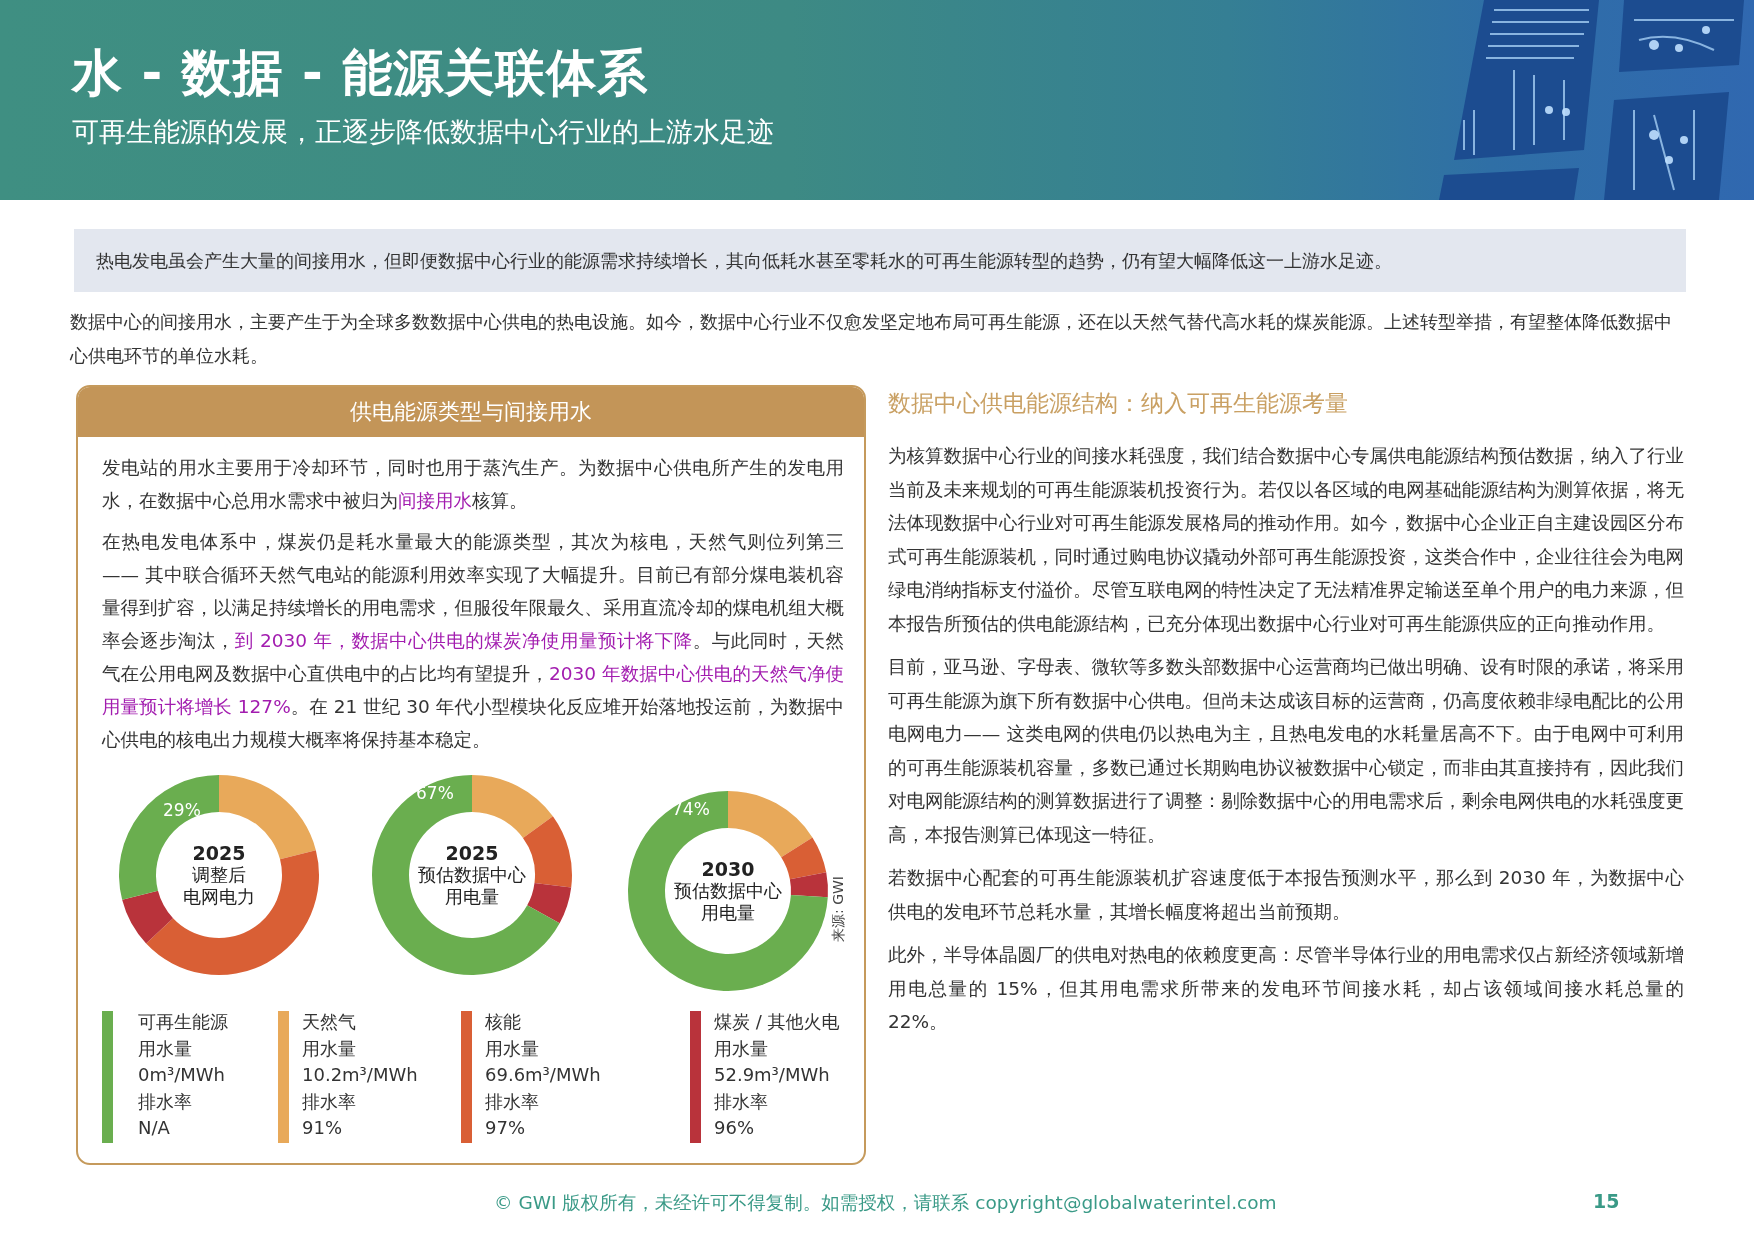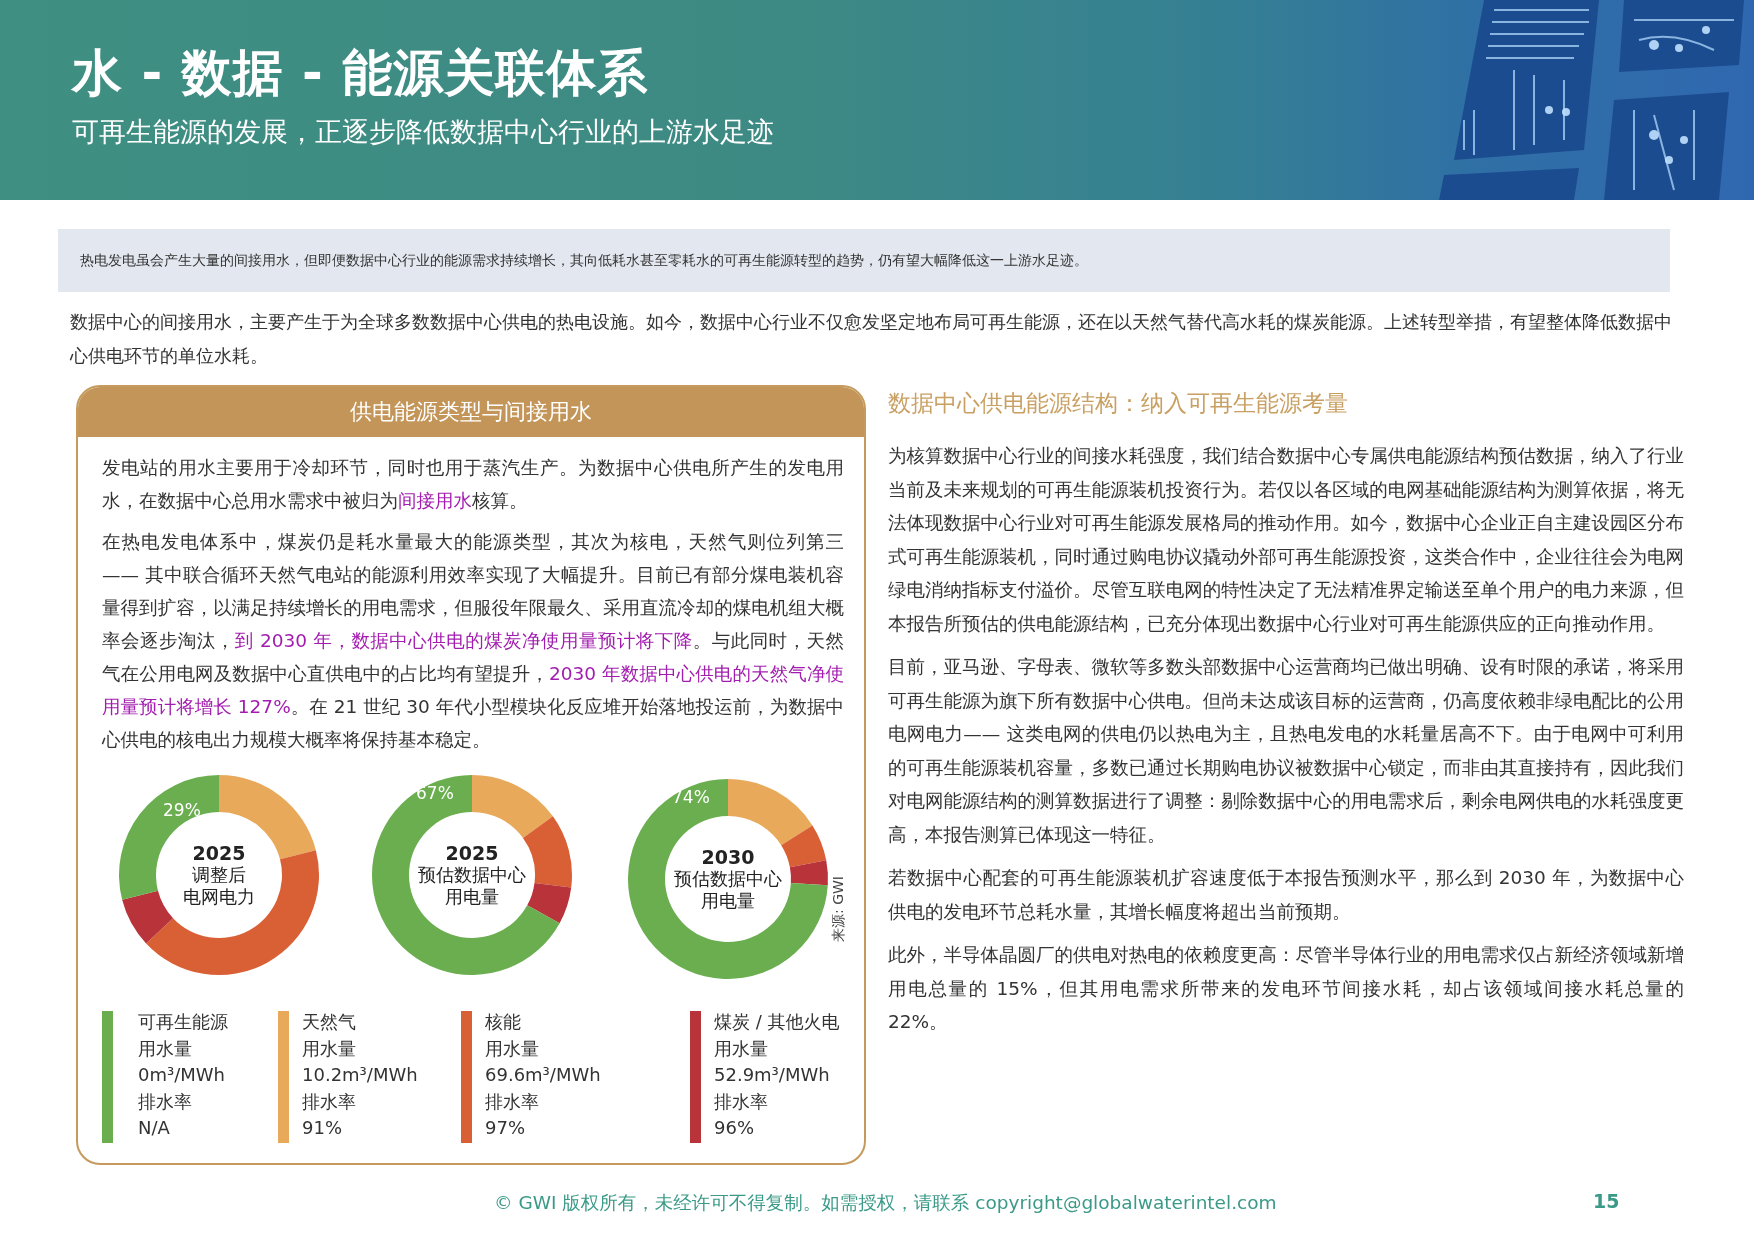--- a/index.html
+++ b/index.html
@@ -7,27 +7,27 @@
   body { font-family: "DejaVu Sans", "Liberation Sans", sans-serif; color: #333333; position: relative; }
 
   
   .banner { position: absolute; left: 0; top: 0; width: 1754px; height: 200px;
     background: linear-gradient(90deg, #3f8f82 0%, #3d8a84 45%, #357f94 70%, #2f6fa6 85%, #3068b0 100%); overflow: hidden; }
   .banner .circuit { position: absolute; right: 0; top: 0; width: 420px; height: 200px; }
   .banner h1 { position: absolute; left: 72px; top: 40px; font-size: 50px; font-weight: bold; color: #ffffff; letter-spacing: 1px; }
   .banner h2 { position: absolute; left: 72px; top: 114px; font-size: 27px; font-weight: normal; color: #ffffff; }
 
   
-  .callout { position: absolute; left: 58px; top: 229px; width: 1612px; height: 63px; background: #e3e7ef;
-    font-size: 14px; line-height: 63px; padding-left: 22px; color: #333; }
+  .callout { position: absolute; left: 74px; top: 229px; width: 1612px; height: 63px; background: #e3e7ef;
+    font-size: 18px; line-height: 63px; padding-left: 22px; color: #333; }
 
   .intro { position: absolute; left: 70px; top: 305px; width: 1614px; font-size: 18px; line-height: 34px; color: #333; }
 
   
-  .box { position: absolute; left: 76px; top: 385px; width: 790px; height: 780px; border: 2px solid #c59a5c; border-radius: 24px; overflow: hidden; background: #fff; }
+  .box { position: absolute; left: 76px; top: 385px; width: 790px; height: 780px; border: 2px solid #c59a5c; border-radius: 14px; overflow: hidden; background: #fff; }
   .box-header { height: 50px; background: #c39558; color: #ffffff; font-size: 22px; text-align: center; line-height: 50px; }
   .box-body { padding: 14px 20px 0 24px; font-size: 18.5px; line-height: 33px; color: #333; text-align: justify; }
   .box-body p { margin-bottom: 8px; }
   .box-body b { font-weight: normal; color: #a21caf; }
 
   .charts { position: absolute; left: 0; top: 385px; width: 790px; height: 220px; }
   .donut { position: absolute; width: 206px; height: 206px; }
   .donut svg { width: 206px; height: 206px; display: block; }
   .donut .pct { position: absolute; font-size: 17px; color: #ffffff; }
   .donut .center { position: absolute; left: 0; top: 0; width: 206px; height: 206px; display: flex; flex-direction: column; justify-content: center; align-items: center; font-size: 18px; line-height: 22px; color: #222; }
@@ -118,21 +118,21 @@
           <path d="M202.21147013144778 115.53332335643042 A100 100 0 0 1 190.63066800438637 151.1753674101715 L158.2073208427634 133.35048146840805 A63 63 0 0 0 165.5032261828121 110.89599371455117 Z" fill="#b9333b"></path>
           <path d="M190.63066800438637 151.1753674101715 A100 100 0 1 1 102.99999999999997 3 L102.99999999999999 40 A63 63 0 1 0 158.2073208427634 133.35048146840805 Z" fill="#6aae4f"></path>
         </svg>
       <span class="pct" style="left:47px; top:11px;">67%</span>
       <div class="center">
         <span class="yr">2025</span>
         <span>预估数据中心</span>
         <span>用电量</span>
       </div>
     </div>
-    <div class="donut" style="left:547px; top:4px;">
+    <div class="donut" style="left:547px; top:16px;">
       <svg viewBox="0 0 206 206">
           <path d="M103 3 A100 100 0 0 1 187.4327925502015 49.417320502100345 L156.19265930662695 69.24291191632321 A63 63 0 0 0 103 40 Z" fill="#e8a95a"></path>
           <path d="M187.4327925502015 49.417320502100345 A100 100 0 0 1 201.22872507286888 84.26186854142755 L164.8840967959074 91.19497718109936 A63 63 0 0 0 156.19265930662695 69.24291191632321 Z" fill="#d95f35"></path>
           <path d="M201.22872507286888 84.26186854142755 A100 100 0 0 1 202.80267284282715 109.27905195293134 L165.87568389098112 106.95580273034675 A63 63 0 0 0 164.8840967959074 91.19497718109936 Z" fill="#b9333b"></path>
           <path d="M202.80267284282715 109.27905195293134 A100 100 0 1 1 102.99999999999997 3 L102.99999999999999 40 A63 63 0 1 0 165.87568389098112 106.95580273034675 Z" fill="#6aae4f"></path>
         </svg>
       <span class="pct" style="left:47px; top:11px;">74%</span>
       <div class="center">
         <span class="yr">2030</span>
         <span>预估数据中心</span>

